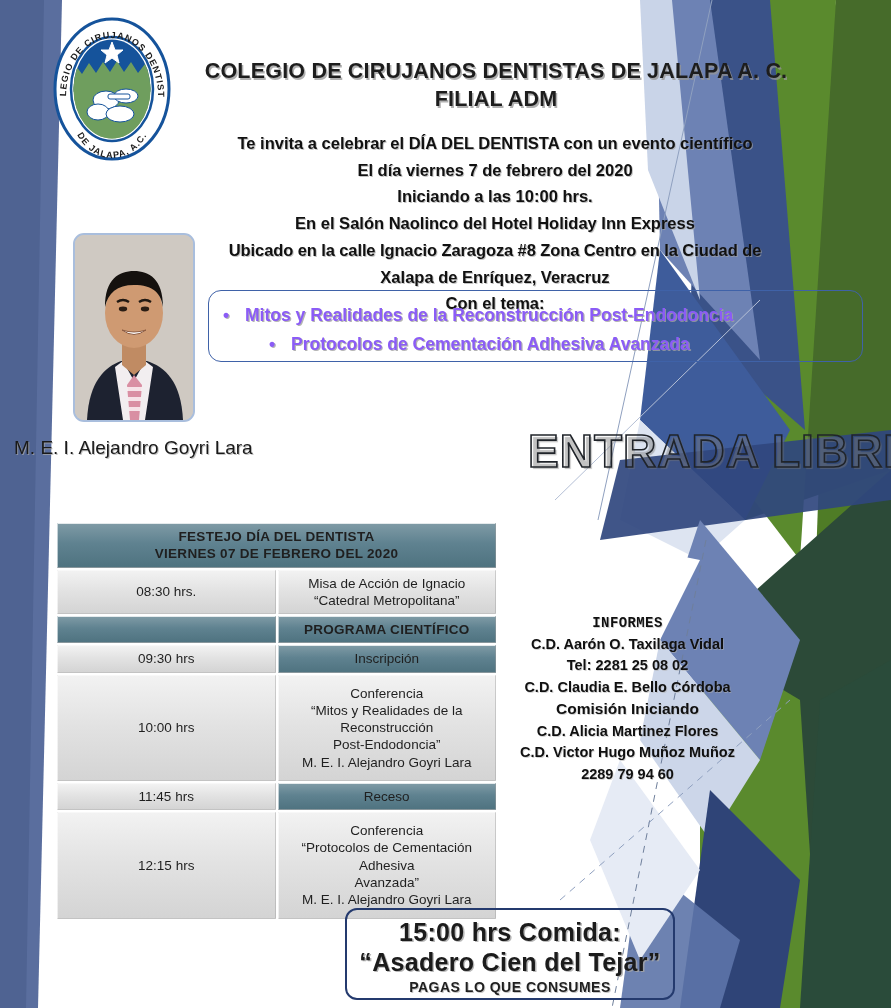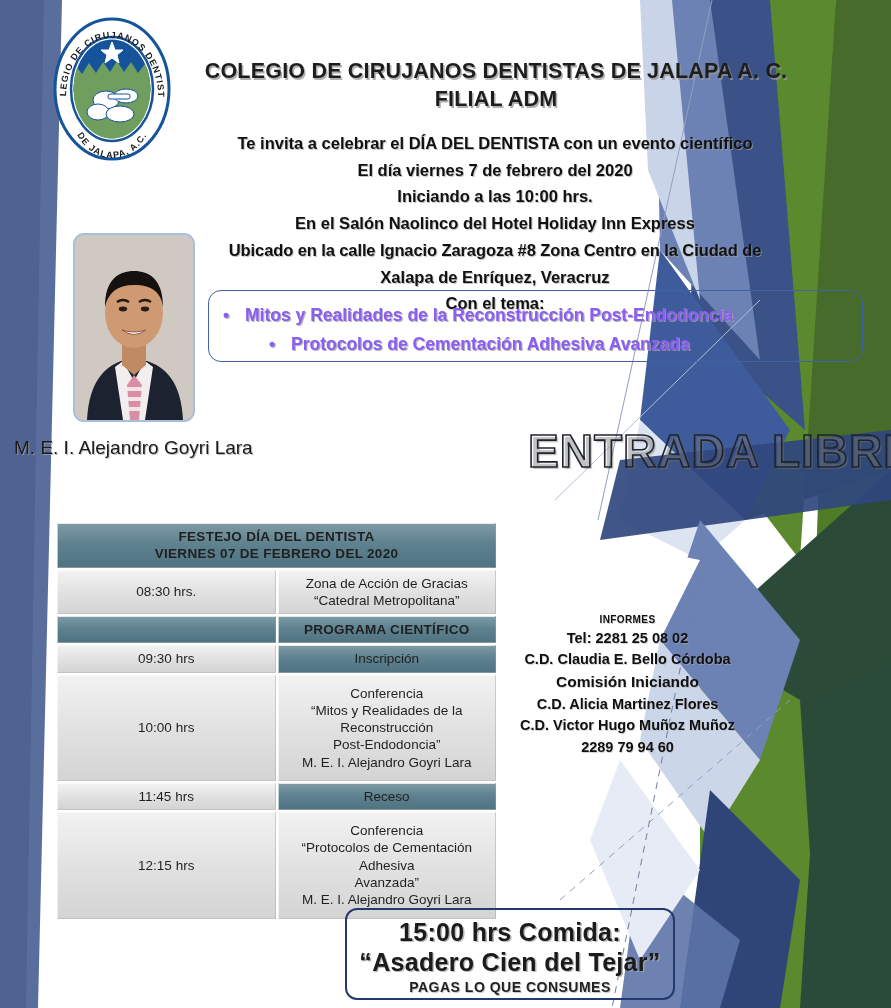--- a/index.html
+++ b/index.html
@@ -122,21 +122,21 @@
   .schedule .tall{padding-top:9px;padding-bottom:9px;}
 
   
   .informes{
     position:absolute;left:495px;top:613px;width:265px;
     text-align:center;
     font-size:14.5px;color:#101010;font-weight:bold;
     line-height:1.48;
     text-shadow:.8px .8px 0 rgba(175,175,175,.55);
   }
-  .informes .ttl{font-size:10px;letter-spacing:.4px;}
+  .informes .ttl{font-size:14px;letter-spacing:.4px;font-family:Liberation Mono, monospace;}
   .informes .sub{font-size:15.5px;}
   .informes div{white-space:nowrap;}
 
   
   .comida-box{
     position:absolute;left:345px;top:908px;width:330px;height:92px;
     border:2px solid #243a6e;border-radius:12px;
     box-sizing:border-box;text-align:center;
     background:transparent;
   }
@@ -286,21 +286,21 @@
       <tr>
         <td class="cell-teal hdr" colspan="2">
           <div>FESTEJO DÍA DEL DENTISTA</div>
           <div>VIERNES 07 DE FEBRERO DEL 2020</div>
         </td>
       </tr>
 
       <tr>
         <td class="time cell-gray">08:30 hrs.</td>
         <td class="cell-gray">
-          <div>Zona de Acción de Gracias</div>
+          <div>Misa de Acción de Ignacio</div>
           <div>“Catedral Metropolitana”</div>
         </td>
       </tr>
 
       <tr>
         <td class="time cell-teal">&nbsp;</td>
         <td class="cell-teal bold-row">PROGRAMA CIENTÍFICO</td>
       </tr>
 
       <tr>
@@ -330,20 +330,21 @@
           <div>“Protocolos de Cementación Adhesiva</div>
           <div>Avanzada”</div>
           <div>M. E. I. Alejandro Goyri Lara</div>
         </td>
       </tr>
     </tbody>
   </table>
 
   <div class="informes">
     <div class="ttl">INFORMES</div>
+    <div>C.D. Aarón O. Taxilaga Vidal</div>
     <div>Tel: 2281 25 08 02</div>
     <div>C.D. Claudia E. Bello Córdoba</div>
     <div class="sub">Comisión Iniciando</div>
     <div>C.D. Alicia Martinez Flores</div>
     <div>C.D. Victor Hugo Muñoz Muñoz</div>
     <div>2289 79 94 60</div>
   </div>
 
   <div class="comida-box">
     <div class="comida-1">15:00 hrs Comida:</div>

